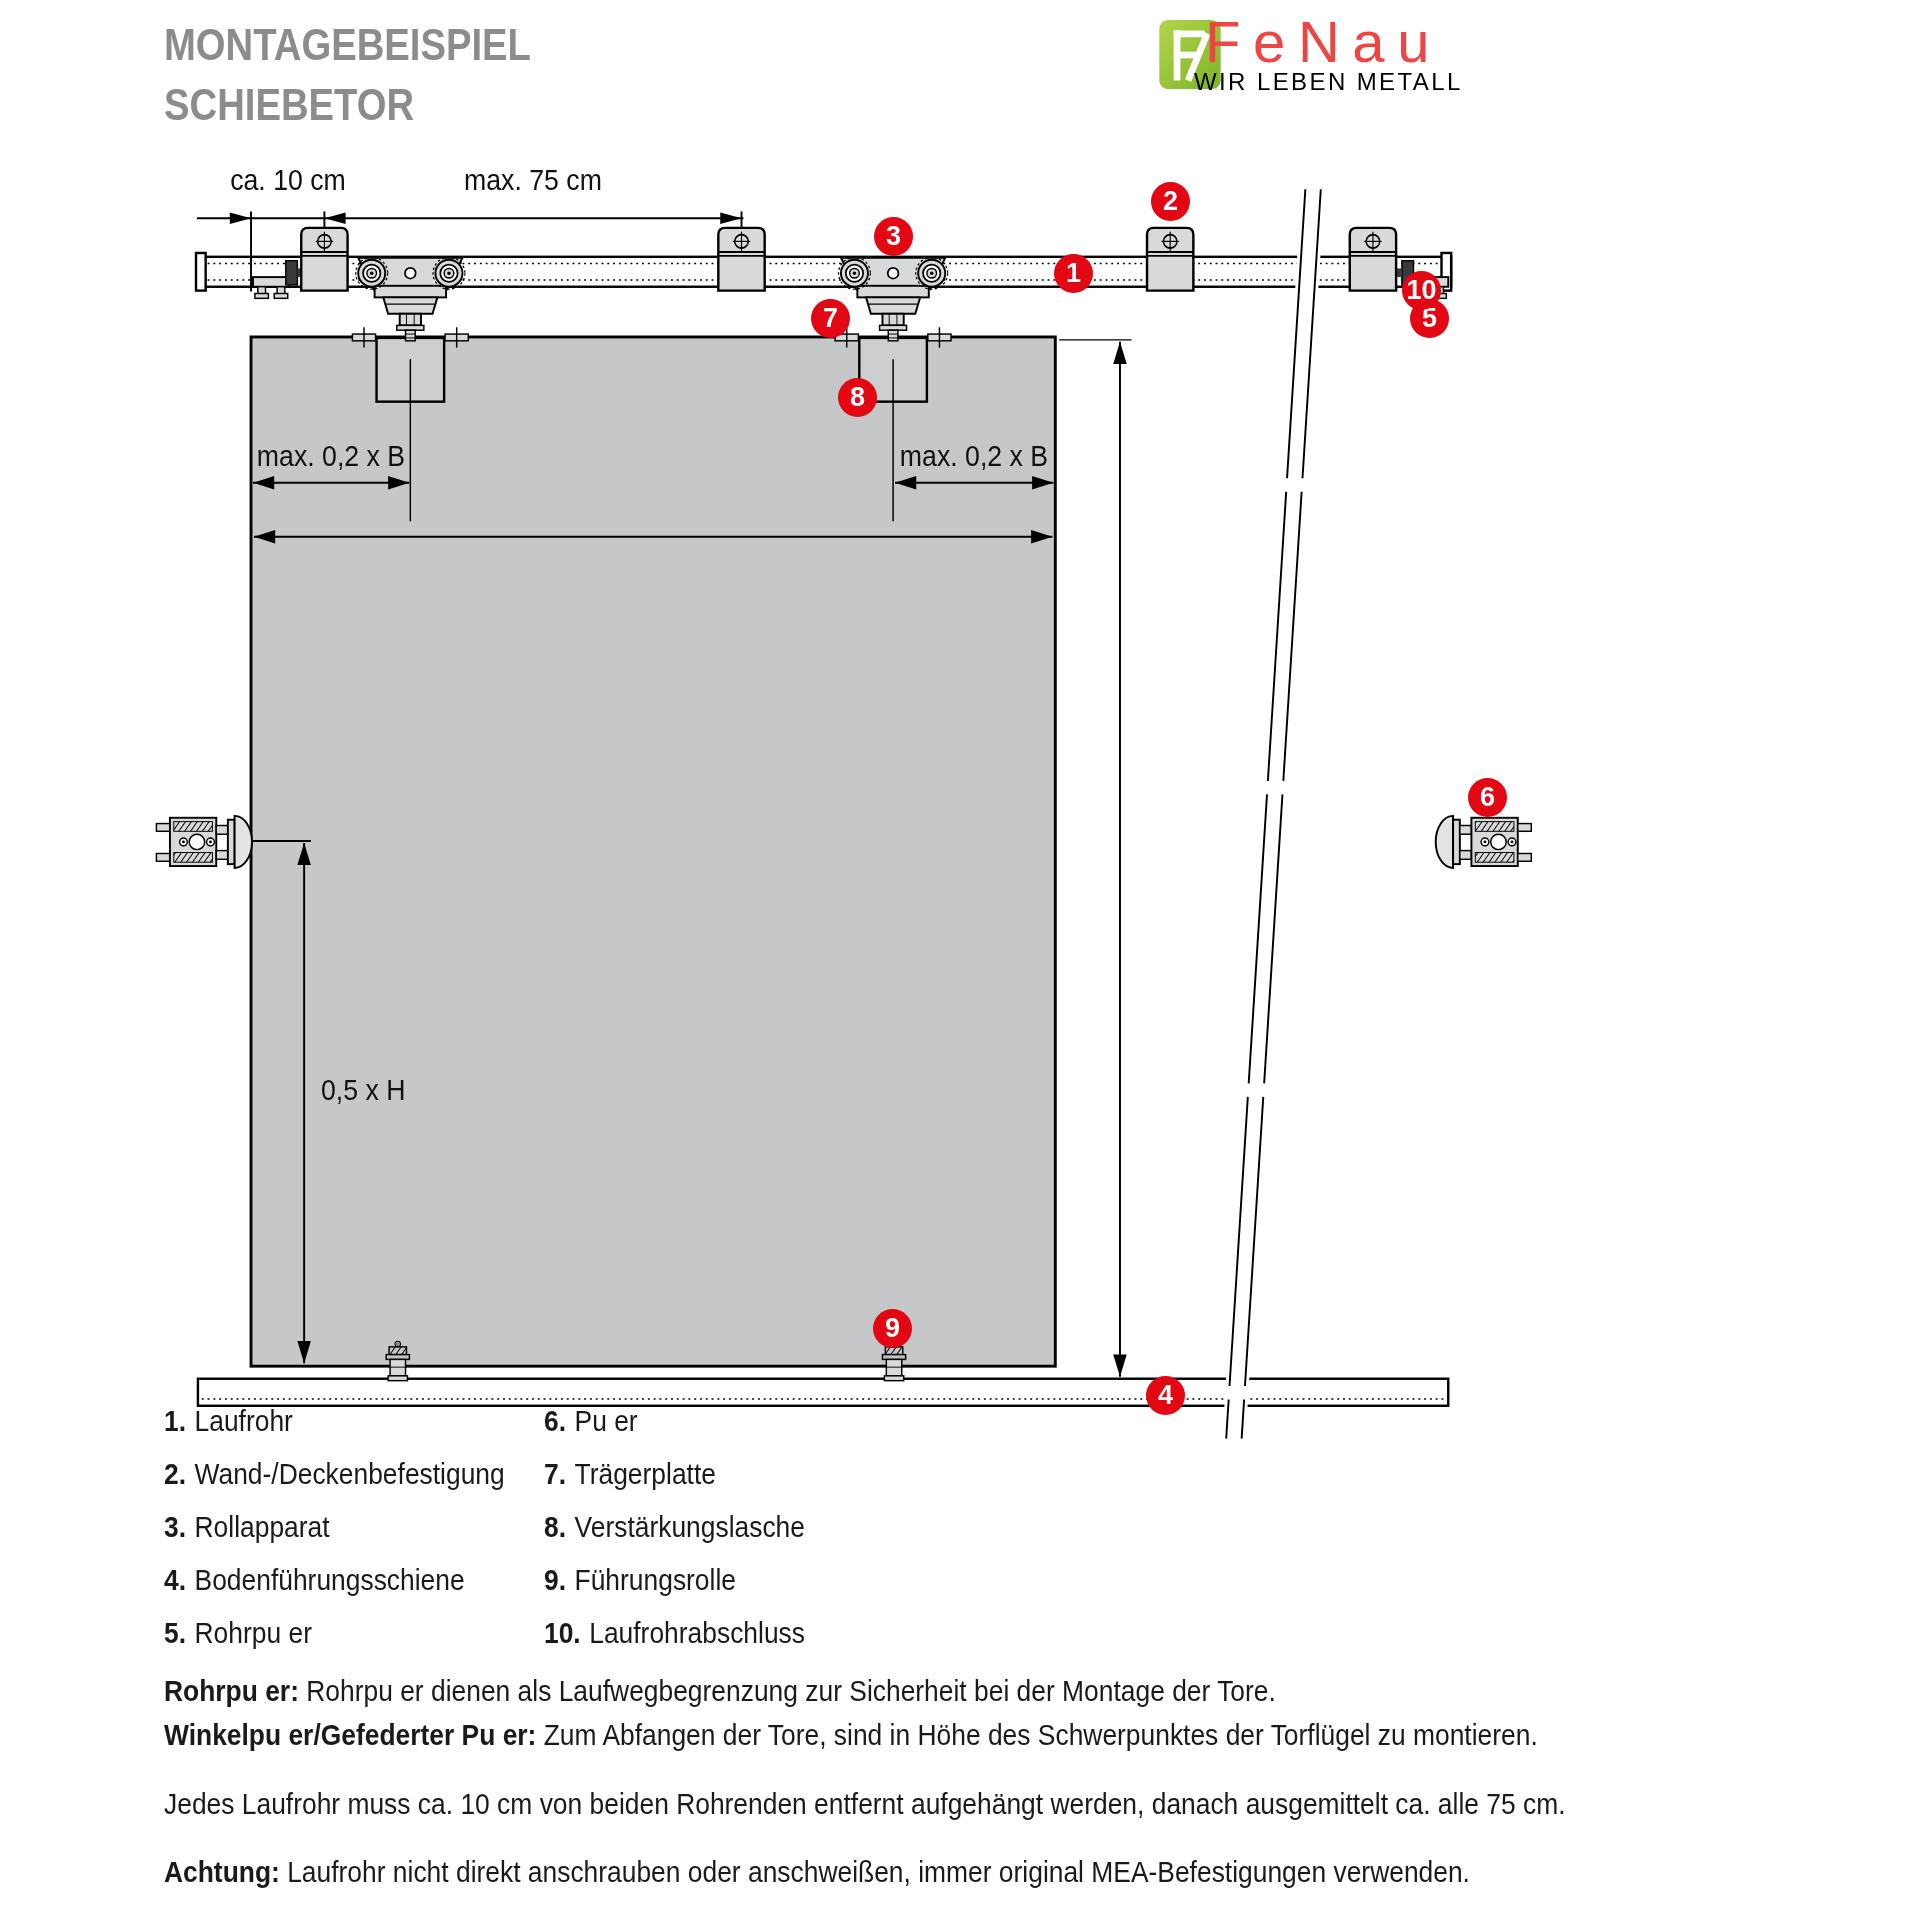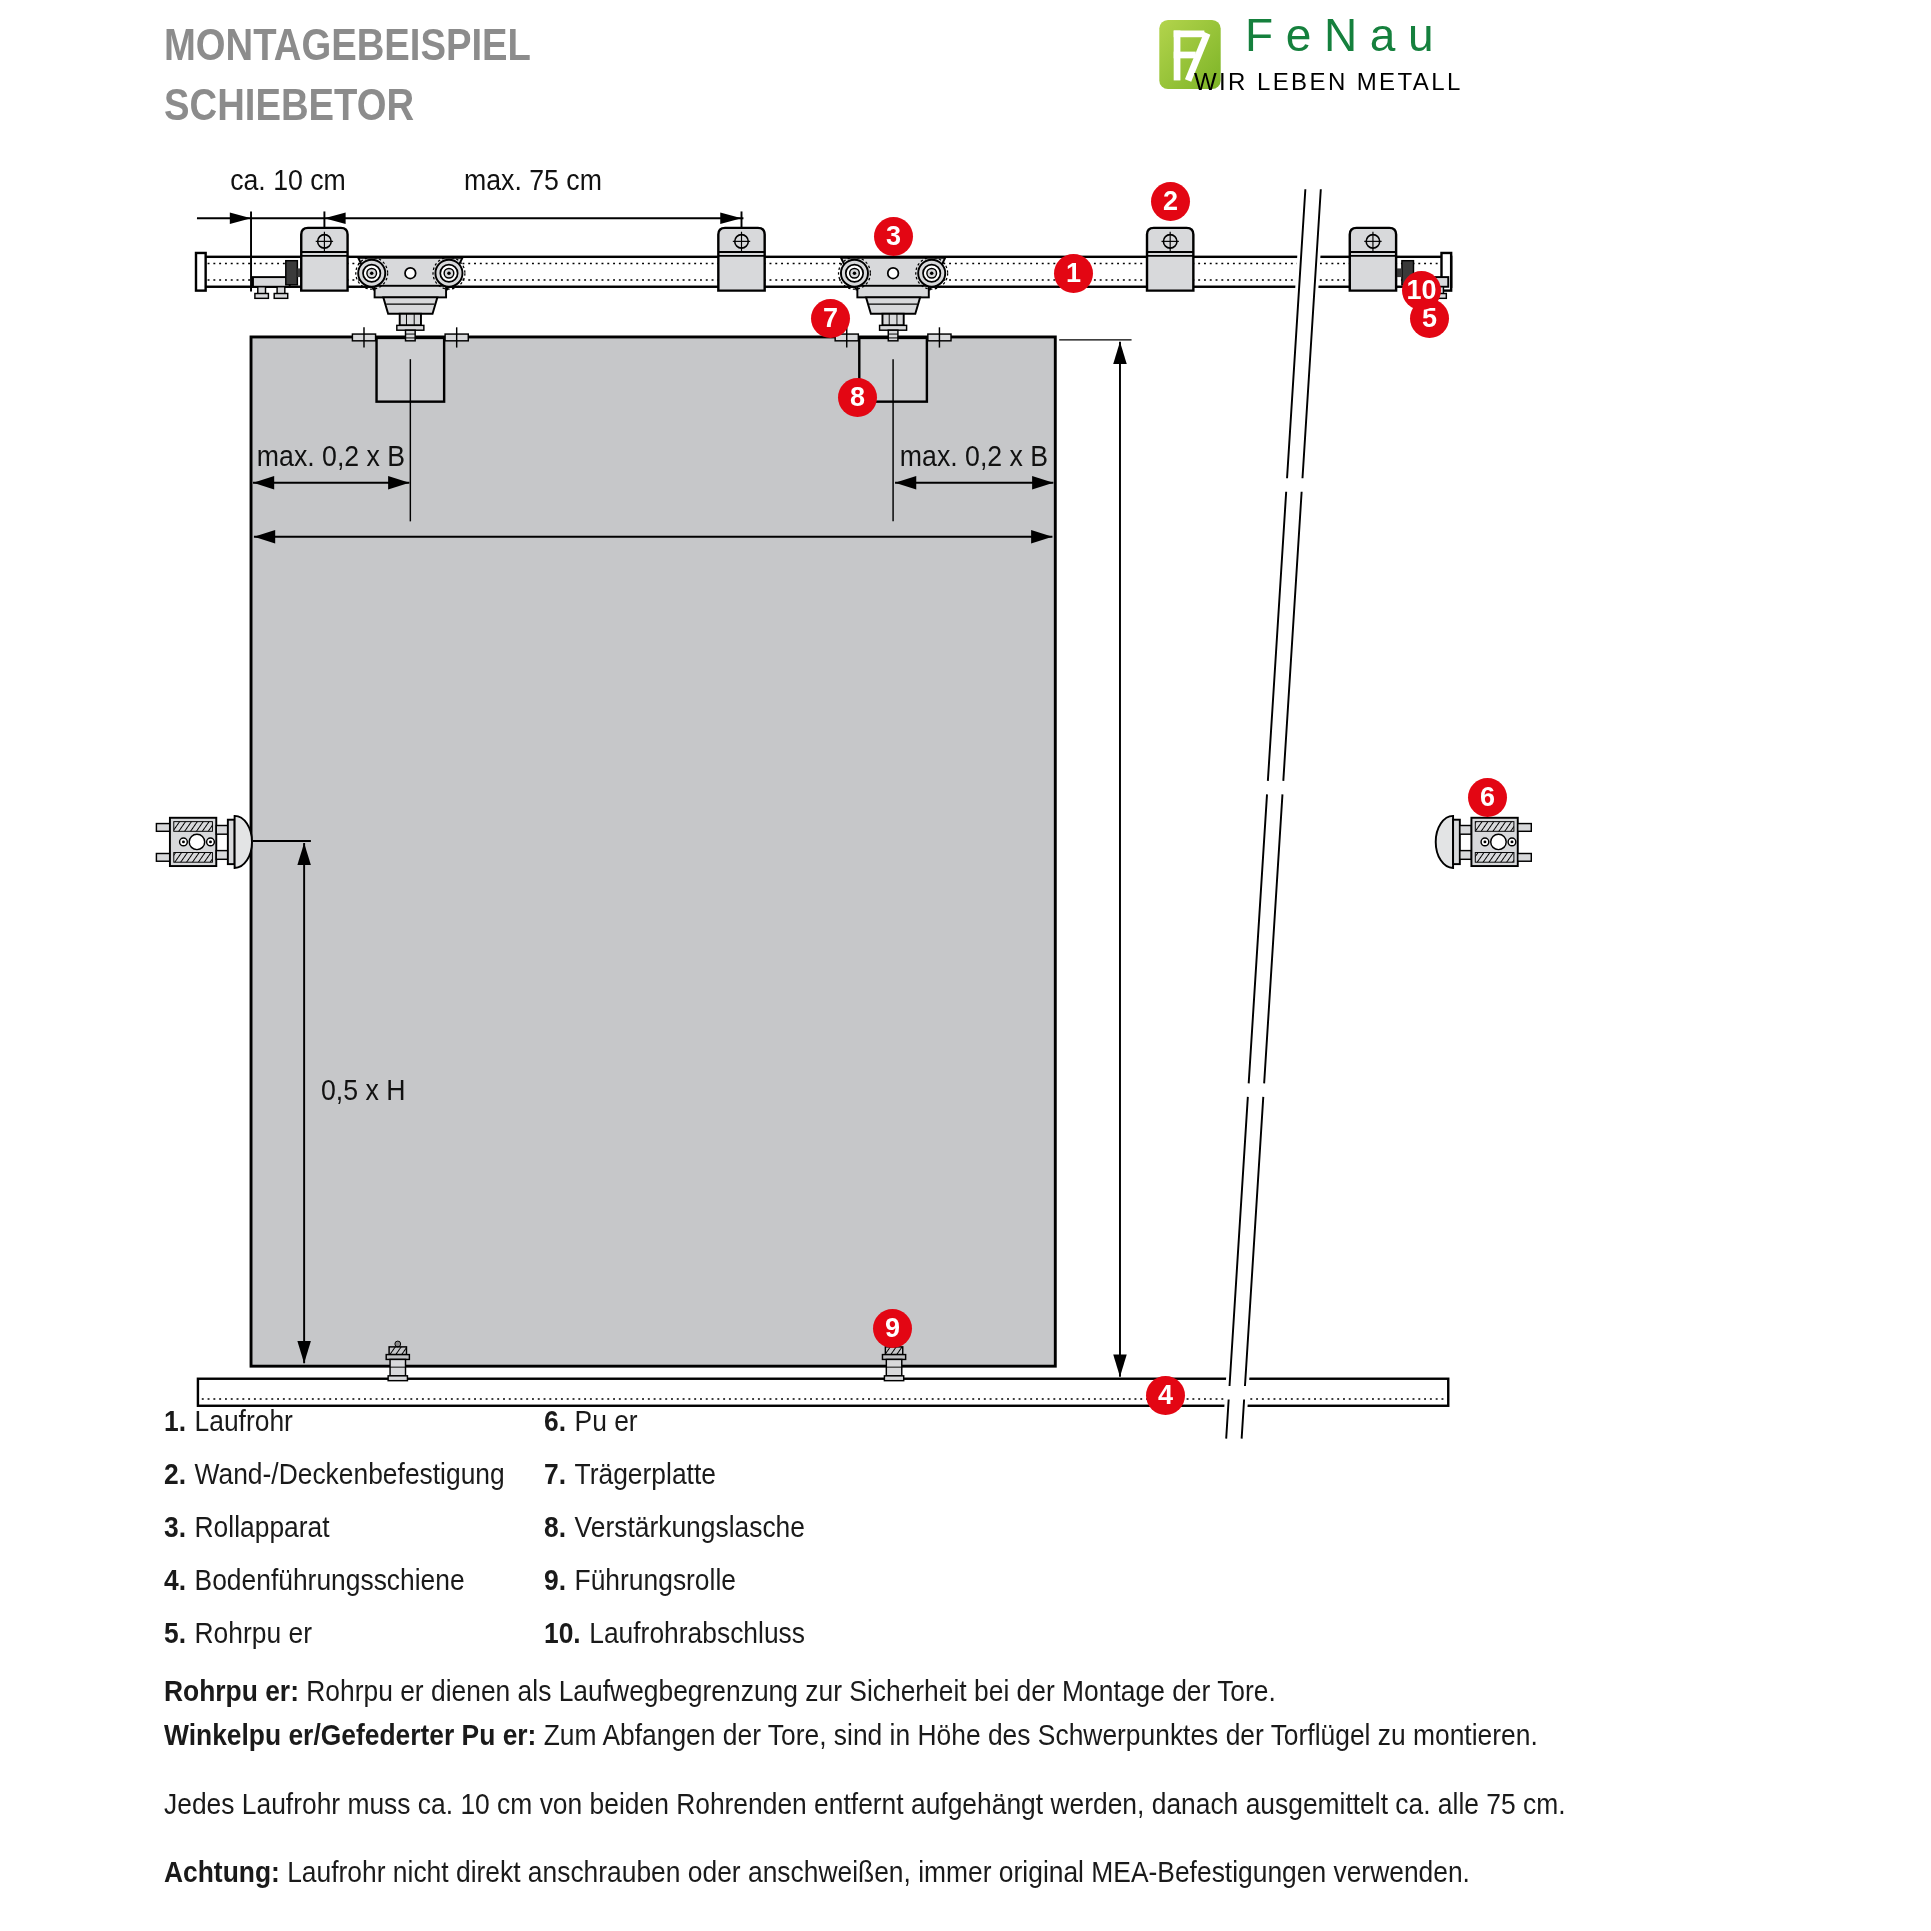--- a/index.html
+++ b/index.html
@@ -5,21 +5,21 @@
   html,body{margin:0;padding:0;background:#fff;}
   #page{position:relative;width:1588px;height:1931px;background:#fff;overflow:hidden;
         font-family:"Liberation Sans",sans-serif;color:#1a1a1a;}
   svg{position:absolute;left:0;top:0;}
   .abs{position:absolute;white-space:nowrap;}
   
   .title{left:164px;font-size:45px;font-weight:bold;color:#8c8c8c;letter-spacing:0px;
          transform:scaleX(.85);transform-origin:0 0;}
   .t1{top:19.3px;} .t2{top:79px;}
   .logo-box{left:1158px;top:19.3px;width:64px;height:71px;}
-  .brand{left:1245px;top:7.7px;font-size:46px;font-weight:400;color:#15803d;letter-spacing:12.6px;}
+  .brand{left:1205px;top:7.7px;font-size:58px;font-weight:400;color:#ef4444;letter-spacing:12.6px;}
   .tagline{left:1194px;top:68px;font-size:24px;color:#000000;letter-spacing:2.4px;}
   
   .dim{font-size:29px;color:#111;transform:scaleX(.92);transform-origin:center;text-align:center;}
   .dim-ca10{left:201px;top:164px;width:174px;}
   .dim-max75{left:446px;top:164px;width:174px;}
   .dim-02b-l{left:244px;top:440px;width:174px;}
   .dim-02b-r{left:887px;top:440px;width:174px;}
   .dim-05h{left:321px;top:1074px;transform-origin:0 0;transform:scaleX(.92);text-align:left;}
   
   .co{width:39px;height:39px;border-radius:50%;background:#e30613;color:#fff;

